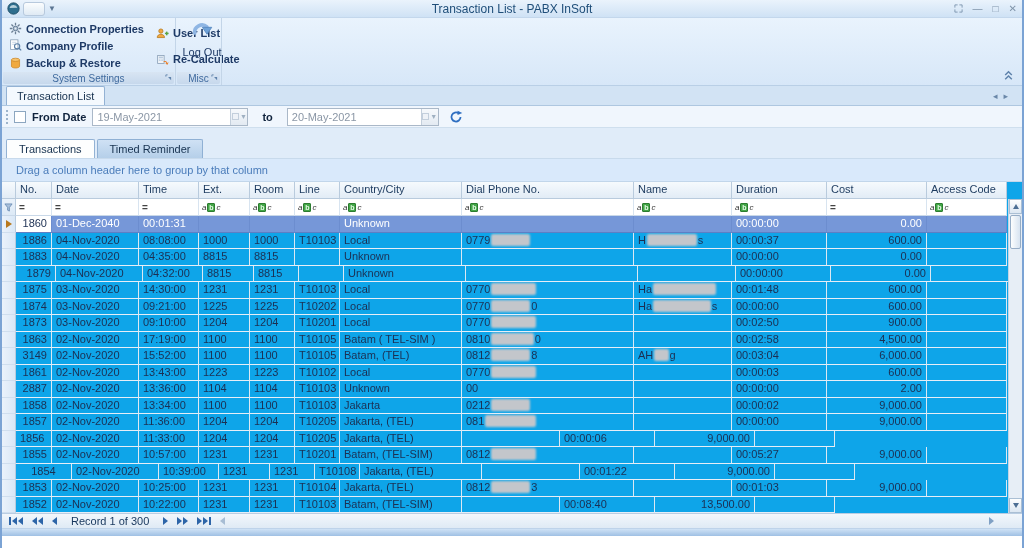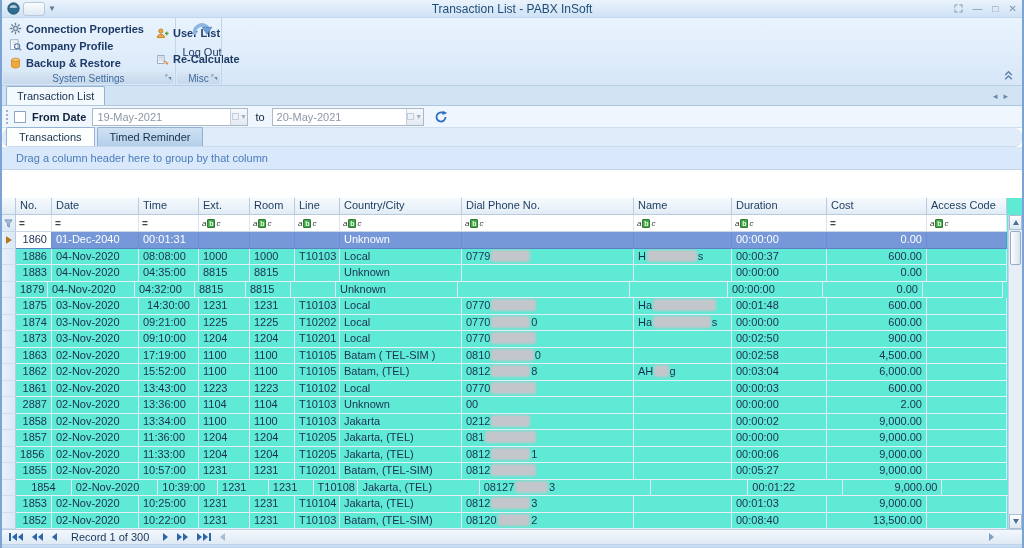--- a/index.html
+++ b/index.html
@@ -43,30 +43,30 @@
   
   .daterow{height:22px;background:#f0f6fd;border-bottom:1px solid #cfdfee;display:flex;align-items:center;padding-left:4px;}
   .grip{width:3px;height:14px;border-left:2px dotted #9db4cc;margin-right:5px;}
   .cbx{width:12px;height:12px;border:1px solid #8ca6c0;background:#fff;margin-right:6px;}
   .flabel{font-weight:bold;color:#10233d;margin-right:6px;}
   .dedit{height:18px;background:#fff;border:1px solid #aab8c8;display:flex;align-items:center;color:#8b97a6;}
   .dedit .dtext{flex:1;padding-left:4px;}
   .ddrop{width:17px;height:100%;border-left:1px solid #c3cfdc;background:linear-gradient(#f6f9fc,#e3eaf2);
     display:flex;align-items:center;justify-content:center;gap:1px;color:#9fb0c2;font-size:7px;}
   .ddrop .sq{width:7px;height:7px;border:1px solid #c3cfdc;background:#eef2f7;}
-  .tolabel{font-weight:normal;color:#10233d;margin:0 7px;}
-  
-  .vtabrow{height:19px;background:#e0ecf9;display:flex;align-items:flex-end;padding-left:4px;gap:2px;border-bottom:1px solid #c8daec;border-radius:8px;}
+  .tolabel{font-weight:bold;color:#10233d;margin:0 14px;}
+  
+  .vtabrow{height:31px;background:#e0ecf9;display:flex;align-items:flex-end;padding-left:4px;gap:2px;border-bottom:1px solid #c8daec;}
   .vtab{padding:3px 12px;border:1px solid #8fb0d4;border-bottom:none;border-radius:2px 2px 0 0;color:#16314f;
     background:linear-gradient(#cfe1f4,#b5cfe9);}
   .vtab.active{background:#fdfefe;border-color:#93b2d4;}
   
   .grouppanel{height:23px;background:#d9e9fb;color:#4a7cba;display:flex;align-items:center;padding-left:14px;border-bottom:1px solid #c2d6ea;}
   
-  .grid{position:relative;height:331px;background:#5eead4;margin-top:28px;}
+  .grid{position:relative;height:331px;background:#0ea5e9;}
   .ghead,.gfilter{display:flex;height:17px;}
   .hcell{background:linear-gradient(#f6fafd,#e2ecf6);border-right:1px solid #b9cbdd;border-bottom:1px solid #b9cbdd;
     color:#1c3a5e;padding:1px 4px;white-space:nowrap;overflow:hidden;}
   .ind{width:14px;flex:0 0 14px;}
   .fcell{background:#fff;border-right:1px solid #d8e4f0;border-bottom:1px solid #c9d8e8;padding:0 3px;display:flex;align-items:center;}
   .fcell.ind{background:linear-gradient(#eaf2fb,#dce9f6);border-right:1px solid #b9cbdd;justify-content:center;padding:0;}
   .f-eq{color:#444;font-weight:bold;font-size:10px;}
   .f-abc{display:flex;align-items:center;font-size:8px;color:#333;gap:1px;}
   .f-abc b{display:inline-block;width:8px;height:9px;background:#43a647;border:1px solid #2c7d30;border-radius:1px;
     color:#eafbe9;font-size:7px;line-height:8px;text-align:center;font-weight:bold;}
@@ -390,38 +390,38 @@
           <div class="gcell" style="width:45px;text-align:left"></div>
           <div class="gcell" style="width:122px;text-align:left">Unknown</div>
           <div class="gcell" style="width:172px;text-align:left"></div>
           <div class="gcell" style="width:98px;text-align:left"></div>
           <div class="gcell" style="width:95px;text-align:left">00:00:00</div>
           <div class="gcell" style="width:100px;text-align:right">0.00</div>
           <div class="gcell" style="width:80px;text-align:left"></div>
         </div>
         <div class="grow">
           <div class="rcell ind"></div>
-          <div class="gcell" style="width:32px;text-align:right">1879</div>
+          <div class="gcell" style="width:40px;text-align:right">1879</div>
           <div class="gcell" style="width:87px;text-align:left">04-Nov-2020</div>
           <div class="gcell" style="width:60px;text-align:left">04:32:00</div>
           <div class="gcell" style="width:51px;text-align:left">8815</div>
           <div class="gcell" style="width:45px;text-align:left">8815</div>
           <div class="gcell" style="width:45px;text-align:left"></div>
           <div class="gcell" style="width:122px;text-align:left">Unknown</div>
           <div class="gcell" style="width:172px;text-align:left"></div>
           <div class="gcell" style="width:98px;text-align:left"></div>
           <div class="gcell" style="width:95px;text-align:left">00:00:00</div>
           <div class="gcell" style="width:100px;text-align:right">0.00</div>
           <div class="gcell" style="width:80px;text-align:left"></div>
         </div>
         <div class="grow">
           <div class="rcell ind"></div>
           <div class="gcell" style="width:36px;text-align:right">1875</div>
           <div class="gcell" style="width:87px;text-align:left">03-Nov-2020</div>
-          <div class="gcell" style="width:60px;text-align:center">14:30:00</div>
+          <div class="gcell" style="width:60px;text-align:left">14:30:00</div>
           <div class="gcell" style="width:51px;text-align:left">1231</div>
           <div class="gcell" style="width:45px;text-align:left">1231</div>
           <div class="gcell" style="width:45px;text-align:left">T10103</div>
           <div class="gcell" style="width:122px;text-align:left">Local</div>
           <div class="gcell" style="width:172px;text-align:left">0770<span class="redact">4555555</span></div>
           <div class="gcell" style="width:98px;text-align:left">Ha<span class="redact">rmoni Suites</span></div>
           <div class="gcell" style="width:95px;text-align:left">00:01:48</div>
           <div class="gcell" style="width:100px;text-align:right">600.00</div>
           <div class="gcell" style="width:80px;text-align:left"></div>
         </div>
@@ -465,21 +465,21 @@
           <div class="gcell" style="width:45px;text-align:left">T10105</div>
           <div class="gcell" style="width:122px;text-align:left">Batam ( TEL-SIM )</div>
           <div class="gcell" style="width:172px;text-align:left">0810<span class="redact">65746-1</span>0</div>
           <div class="gcell" style="width:98px;text-align:left"></div>
           <div class="gcell" style="width:95px;text-align:left">00:02:58</div>
           <div class="gcell" style="width:100px;text-align:right">4,500.00</div>
           <div class="gcell" style="width:80px;text-align:left"></div>
         </div>
         <div class="grow">
           <div class="rcell ind"></div>
-          <div class="gcell" style="width:36px;text-align:right">1862</div>
+          <div class="gcell" style="width:36px;text-align:right">3149</div>
           <div class="gcell" style="width:87px;text-align:left">02-Nov-2020</div>
           <div class="gcell" style="width:60px;text-align:left">15:52:00</div>
           <div class="gcell" style="width:51px;text-align:left">1100</div>
           <div class="gcell" style="width:45px;text-align:left">1100</div>
           <div class="gcell" style="width:45px;text-align:left">T10105</div>
           <div class="gcell" style="width:122px;text-align:left">Batam, (TEL)</div>
           <div class="gcell" style="width:172px;text-align:left">0812<span class="redact">555555</span>8</div>
           <div class="gcell" style="width:98px;text-align:left">AH<span class="redact">oo</span>g</div>
           <div class="gcell" style="width:95px;text-align:left">00:03:04</div>
           <div class="gcell" style="width:100px;text-align:right">6,000.00</div>
@@ -547,21 +547,20 @@
         </div>
         <div class="grow">
           <div class="rcell ind"></div>
           <div class="gcell" style="width:36px;">1856</div>
           <div class="gcell" style="width:87px;text-align:left">02-Nov-2020</div>
           <div class="gcell" style="width:60px;text-align:left">11:33:00</div>
           <div class="gcell" style="width:51px;text-align:left">1204</div>
           <div class="gcell" style="width:45px;text-align:left">1204</div>
           <div class="gcell" style="width:45px;text-align:left">T10205</div>
           <div class="gcell" style="width:122px;text-align:left">Jakarta, (TEL)</div>
-          <div class="gcell" style="width:172px;text-align:left">0812<span class="redact">555555</span>1</div>
           <div class="gcell" style="width:98px;text-align:left"></div>
           <div class="gcell" style="width:95px;text-align:left">00:00:06</div>
           <div class="gcell" style="width:100px;text-align:right">9,000.00</div>
           <div class="gcell" style="width:80px;text-align:left"></div>
         </div>
         <div class="grow">
           <div class="rcell ind"></div>
           <div class="gcell" style="width:36px;text-align:right">1855</div>
           <div class="gcell" style="width:87px;text-align:left">02-Nov-2020</div>
           <div class="gcell" style="width:60px;text-align:left">10:57:00</div>
@@ -577,21 +576,20 @@
         </div>
         <div class="grow">
           <div class="rcell ind"></div>
           <div class="gcell" style="width:56px;text-align:center">1854</div>
           <div class="gcell" style="width:87px;text-align:left">02-Nov-2020</div>
           <div class="gcell" style="width:60px;text-align:left">10:39:00</div>
           <div class="gcell" style="width:51px;text-align:left">1231</div>
           <div class="gcell" style="width:45px;text-align:left">1231</div>
           <div class="gcell" style="width:45px;text-align:left">T10108</div>
           <div class="gcell" style="width:122px;text-align:left">Jakarta, (TEL)</div>
-          <div class="gcell" style="width:172px;text-align:left">08127<span class="redact">55555</span>3</div>
           <div class="gcell" style="width:98px;text-align:left"></div>
           <div class="gcell" style="width:95px;text-align:left">00:01:22</div>
           <div class="gcell" style="width:100px;text-align:right">9,000.00</div>
           <div class="gcell" style="width:80px;text-align:left"></div>
         </div>
         <div class="grow">
           <div class="rcell ind"></div>
           <div class="gcell" style="width:36px;text-align:right">1853</div>
           <div class="gcell" style="width:87px;text-align:left">02-Nov-2020</div>
           <div class="gcell" style="width:60px;text-align:left">10:25:00</div>
@@ -607,21 +605,20 @@
         </div>
         <div class="grow">
           <div class="rcell ind"></div>
           <div class="gcell" style="width:36px;text-align:right">1852</div>
           <div class="gcell" style="width:87px;text-align:left">02-Nov-2020</div>
           <div class="gcell" style="width:60px;text-align:left">10:22:00</div>
           <div class="gcell" style="width:51px;text-align:left">1231</div>
           <div class="gcell" style="width:45px;text-align:left">1231</div>
           <div class="gcell" style="width:45px;text-align:left">T10103</div>
           <div class="gcell" style="width:122px;text-align:left">Batam, (TEL-SIM)</div>
-          <div class="gcell" style="width:172px;text-align:left">08120<span class="redact">55555</span>2</div>
           <div class="gcell" style="width:98px;text-align:left"></div>
           <div class="gcell" style="width:95px;text-align:left">00:08:40</div>
           <div class="gcell" style="width:100px;text-align:right">13,500.00</div>
           <div class="gcell" style="width:80px;text-align:left"></div>
         </div>
       </div>
     <div class="vscroll">
       <div class="sbtn2">
           <div class="tri-up"></div>
         </div>

